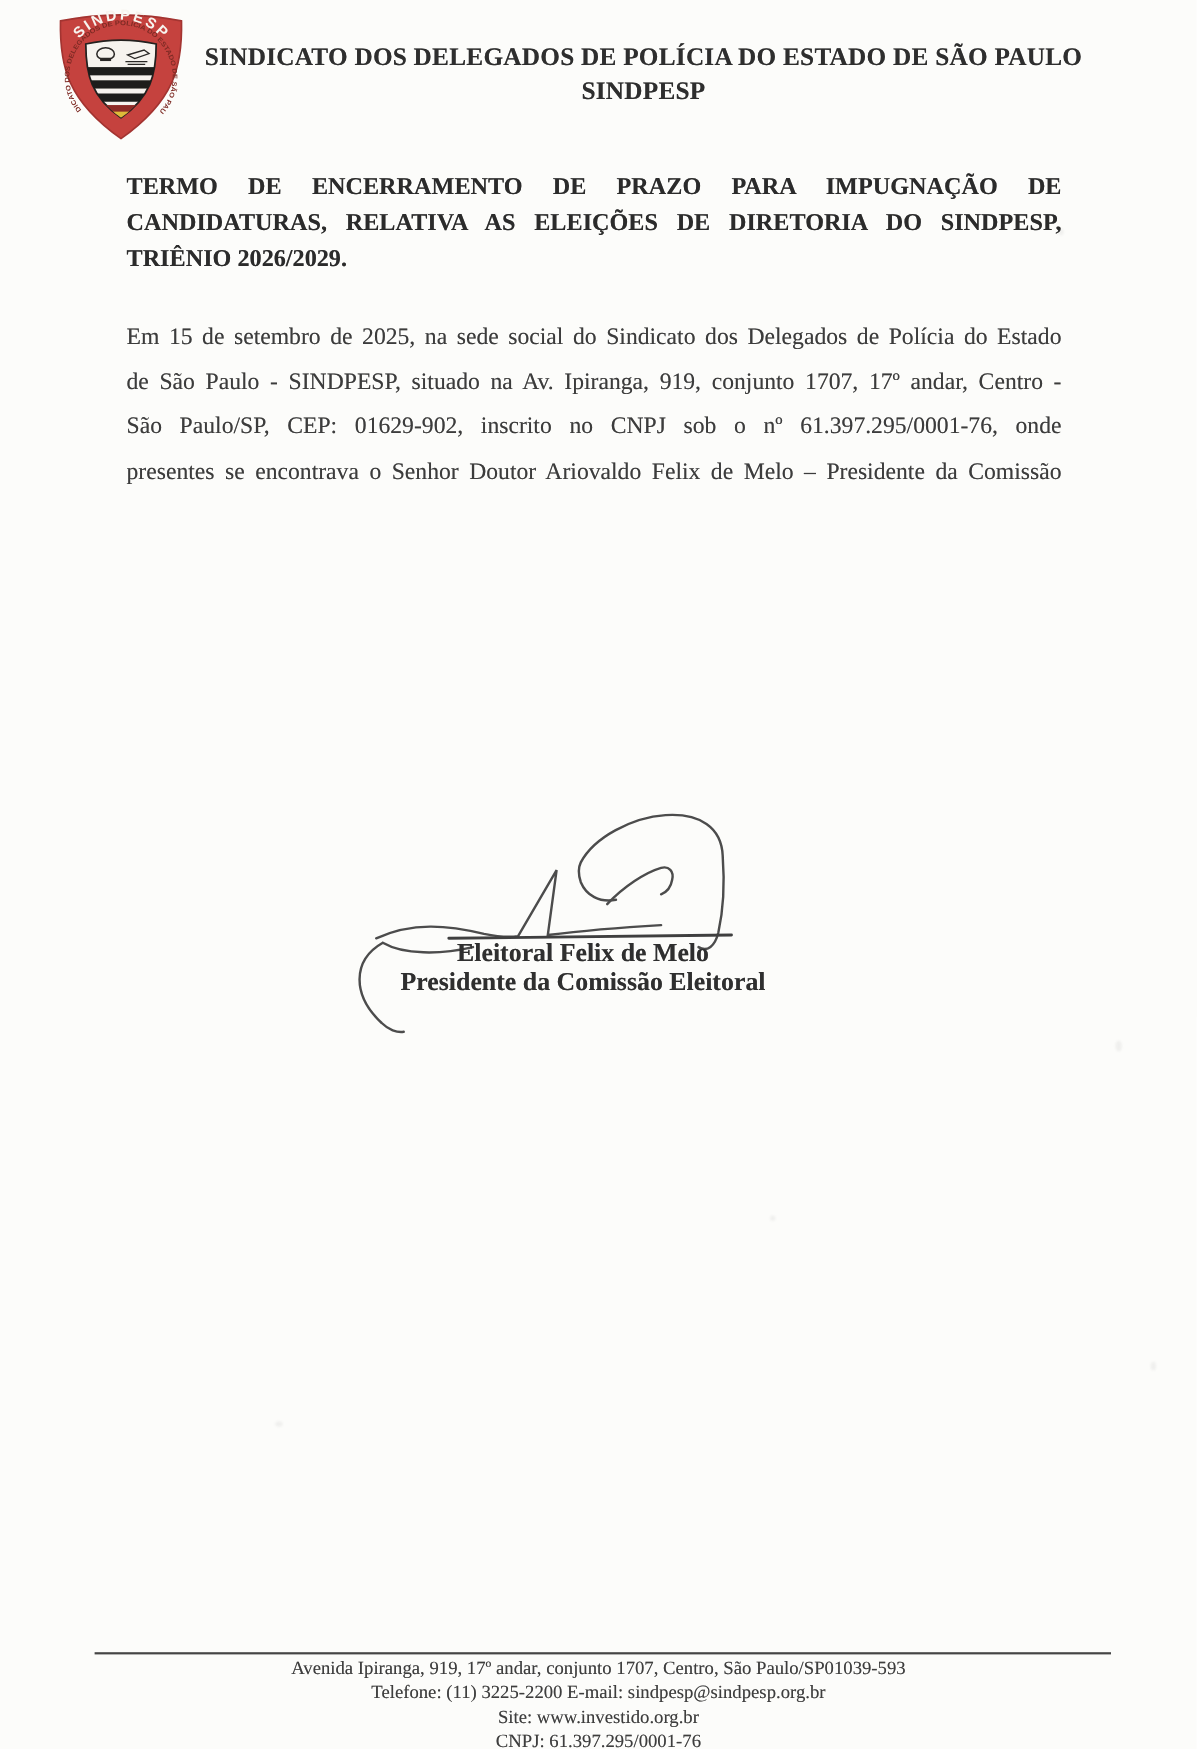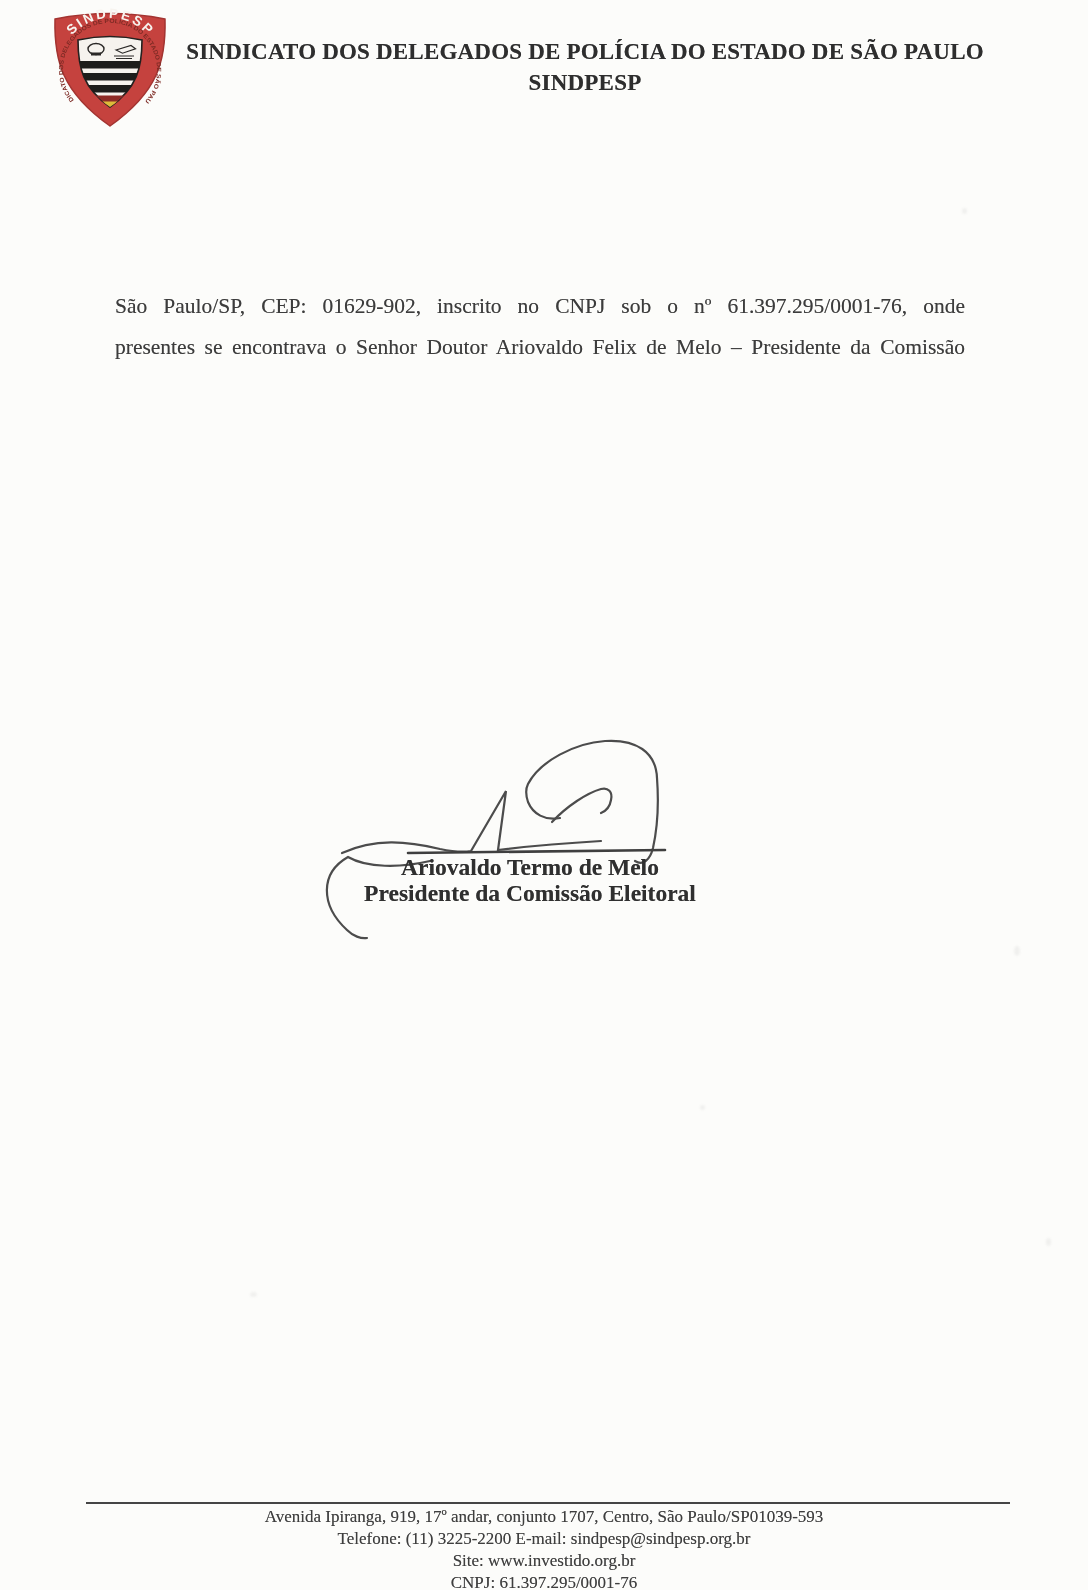--- a/index.html
+++ b/index.html
@@ -93,43 +93,50 @@
         <rect x="30" y="101.5" width="72" height="10" fill="#c5423e"></rect>
       </g>
     </g>
   </svg>
 
   <div class="header-text">
     <div>SINDICATO DOS DELEGADOS DE POLÍCIA DO ESTADO DE SÃO PAULO</div>
     <div>SINDPESP</div>
   </div>
 
+  <div class="title-block">
+    <div class="jline">TERMO DE ENCERRAMENTO DE PRAZO PARA IMPUGNAÇÃO DE</div>
+    <div class="jline">CANDIDATURAS, RELATIVA AS ELEIÇÕES DE DIRETORIA DO SINDPESP,</div>
+    <div>TRIÊNIO 2026/2029.</div>
+  </div>
 
   <div class="body-block">
+    <div class="jline">Em 15 de setembro de 2025, na sede social do Sindicato dos Delegados de Polícia do Estado</div>
+    <div class="jline">de São Paulo - SINDPESP, situado na Av. Ipiranga, 919, conjunto 1707, 17º andar, Centro -</div>
     <div class="jline">São Paulo/SP, CEP: 01629-902, inscrito no CNPJ sob o nº 61.397.295/0001-76, onde</div>
     <div class="jline">presentes se encontrava o Senhor Doutor Ariovaldo Felix de Melo – Presidente da Comissão</div>
   </div>
 
   <svg class="signature-svg" viewBox="0 0 410 250">
     <g fill="none" stroke="#4c4c4c" stroke-width="2.2" stroke-linecap="round">
 
       <path d="M37,153 C70,138 102,141 135,149 C150,152 160,152 166,151 L201,91 L193,150 C225,146 262,143 296,141"></path>
 
       <path d="M255,118 C240,121 228,114 223,102 C220,93 221,88 223,84 C235,61 270,43 300,41 C331,39 351,52 352,78 C354,105 352,130 348,148 C345,160 338,166 330,161"></path>
 
       <path d="M247,122 C262,106 282,93 296,89 C303,87 308,92 306,100 C305,106 301,111 296,113"></path>
 
       <path d="M125,161 C95,168 62,168 43,157 C15,173 15,205 42,230 C48,236 56,239 62,238"></path>
 
       <path d="M103,153 L360,150" stroke-width="2.6" stroke="#3f3f3f"></path>
     </g>
   </svg>
 
   <div class="sign-block">
-    <div>Ariovaldo Termo de Melo</div>
+    <div>Eleitoral Felix de Melo</div>
     <div>Presidente da Comissão Eleitoral</div>
   </div>
 
   <div class="footer-rule"></div>
   <div class="footer">
     <div>Avenida Ipiranga, 919, 17º andar, conjunto 1707, Centro, São Paulo/SP01039-593</div>
     <div>Telefone: (11) 3225-2200 E-mail: sindpesp@sindpesp.org.br</div>
     <div>Site: www.investido.org.br</div>
     <div>CNPJ: 61.397.295/0001-76</div>
   </div>

